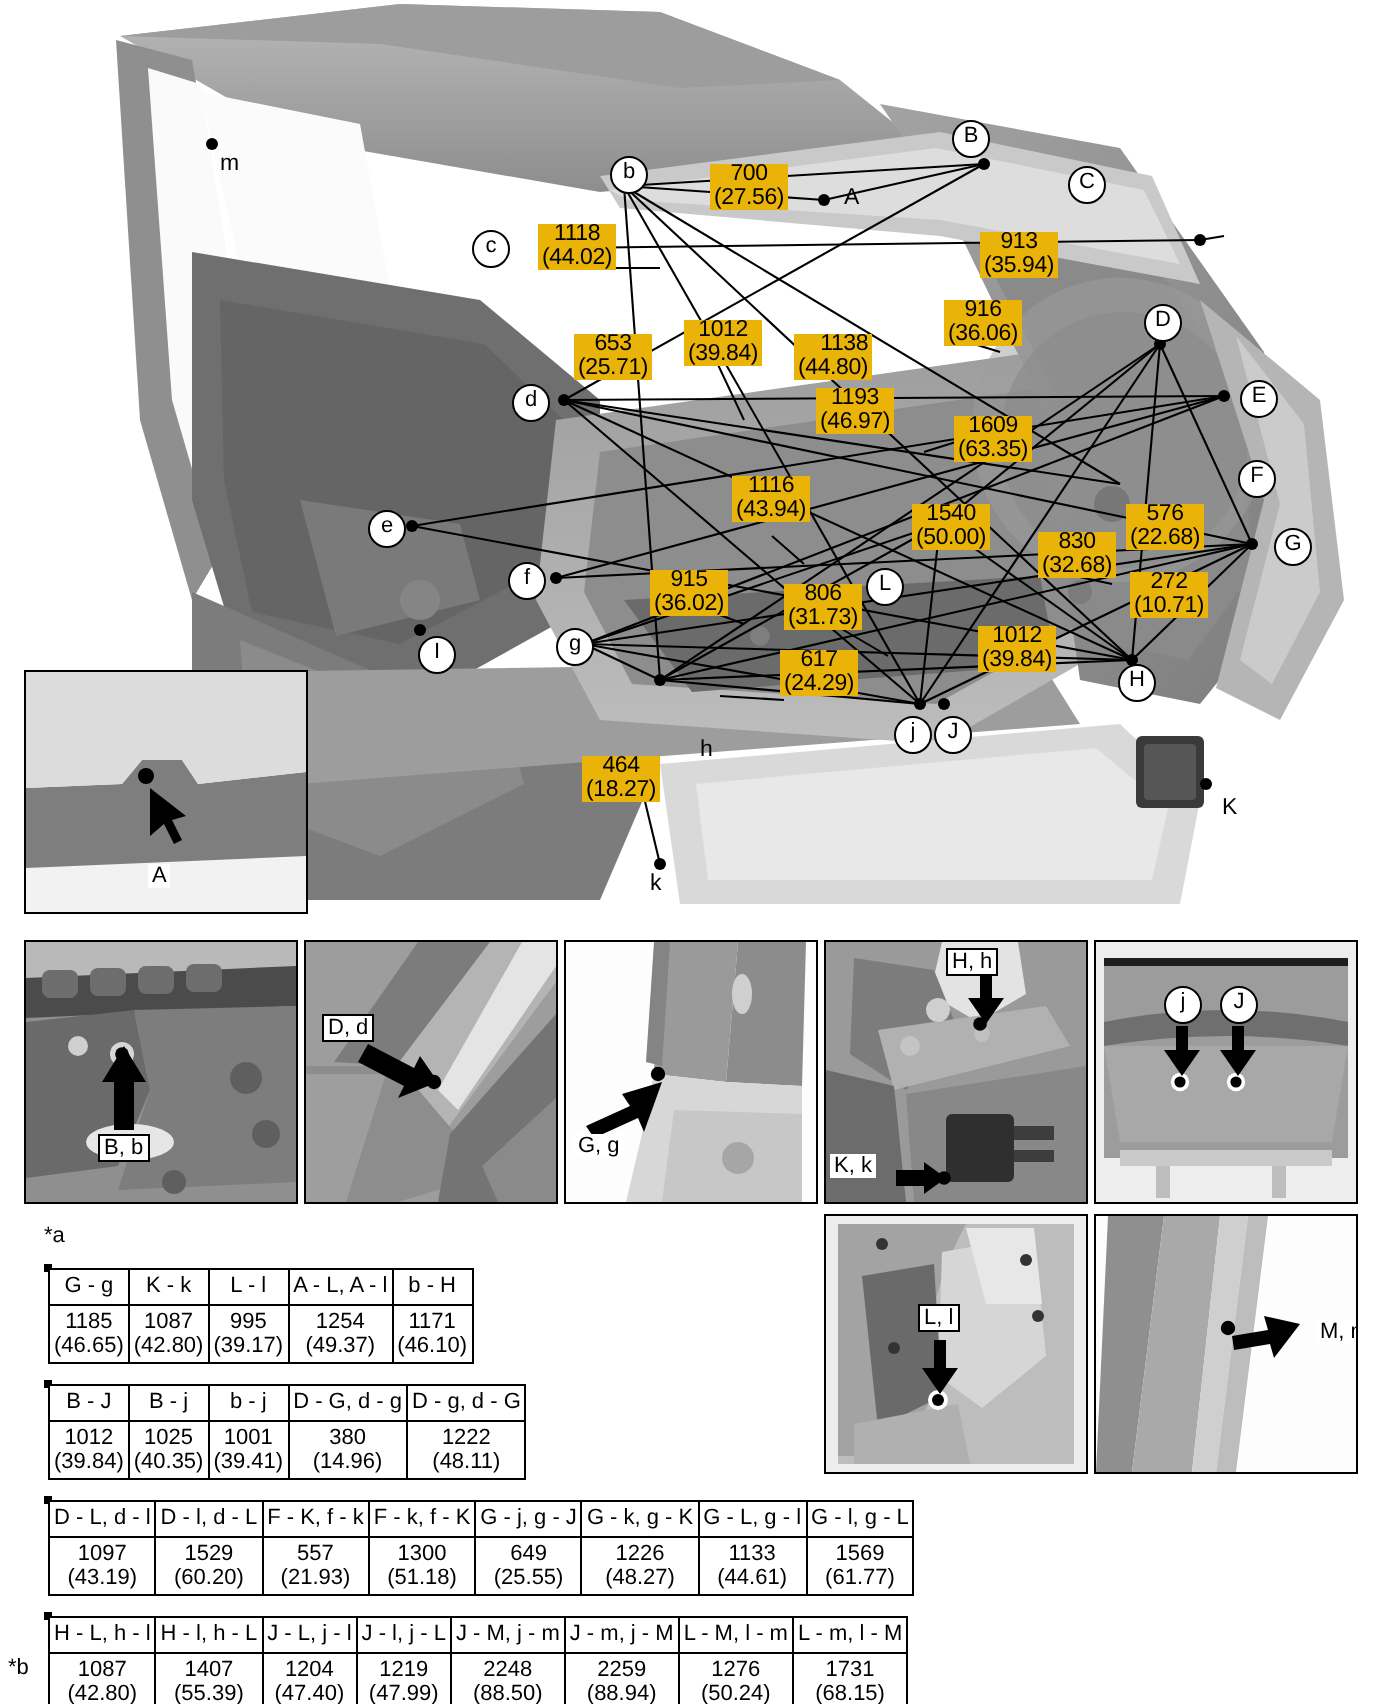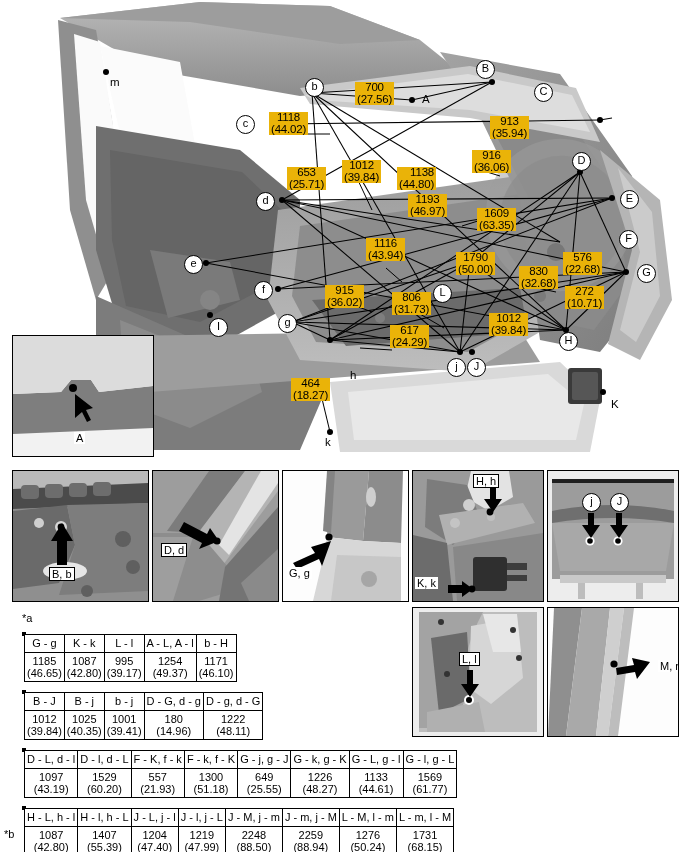--- a/index.html
+++ b/index.html
@@ -240,21 +240,21 @@
     <span class="v1">1609</span>
     <span class="v2">(63.35)</span>
     </div>
 
   <div class="meas" style="left:366px;top:238px;">
     <span class="v1">1116</span>
     <span class="v2">(43.94)</span>
     </div>
 
   <div class="meas" style="left:456px;top:252px;">
-    <span class="v1">1790</span>
+    <span class="v1">1540</span>
     <span class="v2">(50.00)</span>
     </div>
 
   <div class="meas" style="left:519px;top:266px;">
     <span class="v1">830</span>
     <span class="v2">(32.68)</span>
     </div>
 
   <div class="meas" style="left:563px;top:252px;">
     <span class="v1">576</span>
@@ -362,21 +362,21 @@
     <path d="M108 0 L125 0 L125 12 L76 84 L66 74 Z" fill="#e4e4e4"></path>
     <path d="M0 62 L46 62 L92 116 L46 130 L0 130 Z" fill="#8d8d8d"></path>
     <path d="M0 66 L40 66 L20 130 L0 130 Z" fill="#9e9e9e"></path>
     <path d="M72 96 L125 36 L125 130 L66 130 Z" fill="#747474"></path>
     <path d="M88 112 L125 78 L125 130 L96 130 Z" fill="#8a8a8a"></path>
     <circle cx="64" cy="70" r="3.6" fill="#000"></circle>
   </svg>
   <svg style="position:absolute;left:24px;top:46px;" width="44" height="32">
     <path d="M42 24 L22 32 L25 26 L2 14 L7 5 L30 17 L33 11 Z" fill="#000"></path>
   </svg>
-  <div class="ptag" style="left:8px;top:36px;margin-top:36px;"><span>D, d</span></div>
+  <div class="ptag" style="left:8px;top:36px;"><span>D, d</span></div>
 </div>
 
 <div class="panel" style="left:282px;top:470px;width:125px;height:130px;background:#fdba74;">
   <svg width="125" height="130" viewBox="0 0 125 130">
     <rect width="125" height="130" fill="#fdfdfd"></rect>
     <path d="M46 0 L86 0 L80 70 L44 66 Z" fill="#9a9a9a"></path>
     <path d="M86 0 L120 0 L118 72 L80 70 Z" fill="#8c8c8c"></path>
     <path d="M44 66 L80 70 L118 72 L118 130 L30 130 L38 96 Z" fill="#d7d7d7"></path>
     <path d="M54 84 L118 86 L118 130 L48 130 Z" fill="#c7c7c7"></path>
     <path d="M44 0 L52 0 L48 62 L40 60 Z" fill="#848484"></path>
@@ -535,21 +535,21 @@
           </td>
     <td>
             <span class="num">1025</span>
             <span class="num">(40.35)</span>
           </td>
     <td>
             <span class="num">1001</span>
             <span class="num">(39.41)</span>
           </td>
     <td>
-            <span class="num">180</span>
+            <span class="num">380</span>
             <span class="num">(14.96)</span>
           </td>
     <td>
             <span class="num">1222</span>
             <span class="num">(48.11)</span>
           </td>
   </tr>
 </tbody>
     </table>
 </div>

